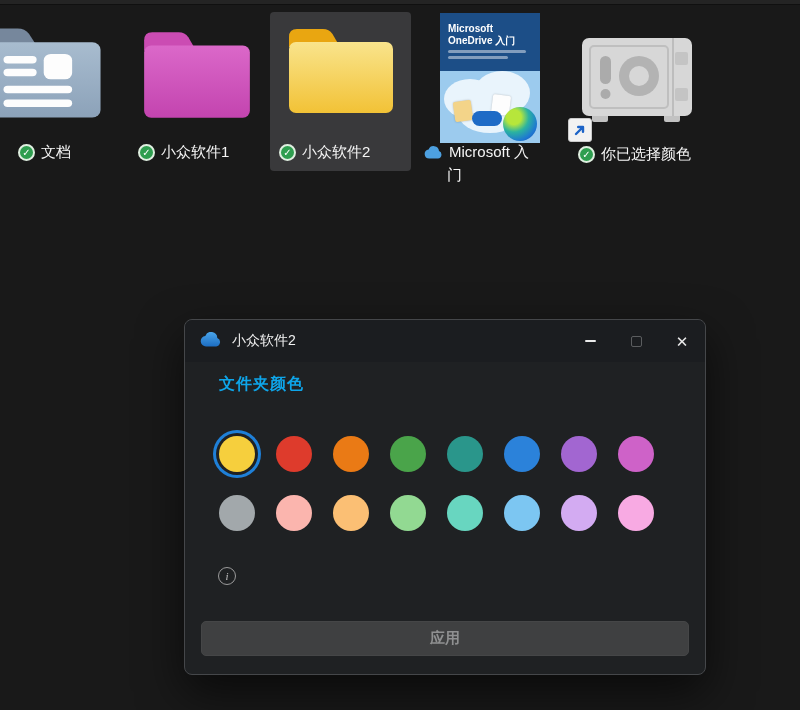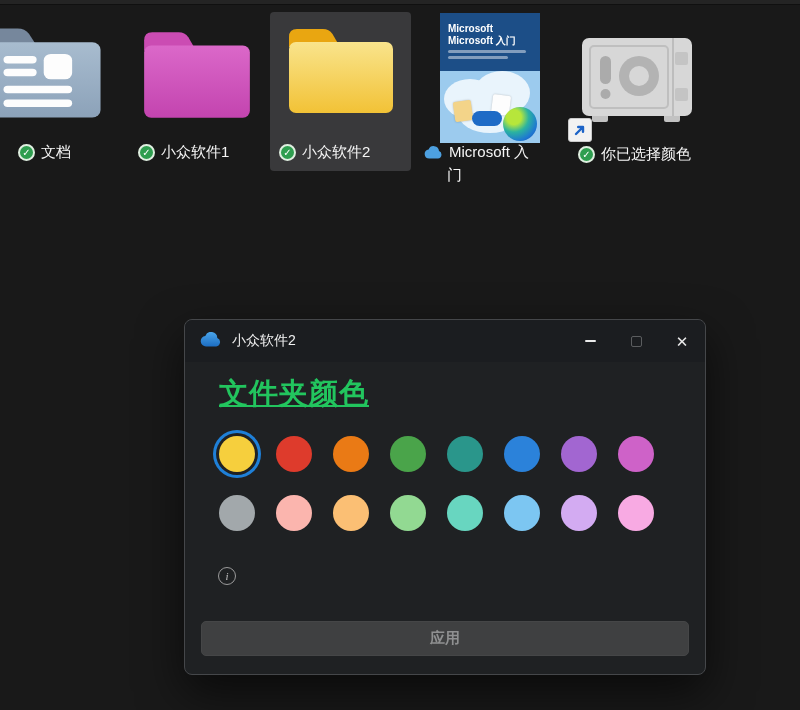--- a/index.html
+++ b/index.html
@@ -68,22 +68,22 @@
     display:flex; align-items:center; padding-left:15px;
     background:#1B1D20; border-radius:8px 8px 0 0; }
   .titlebar .win-title { font-size:14px; color:#f0f0f0; margin-left:10px; }
   .win-controls { margin-left:auto; display:flex; height:42px; }
   .win-btn { width:46px; height:42px; display:flex; align-items:center;
     justify-content:center; }
   .glyph-min { width:11px; height:2px; background:#EBEBEB; border-radius:1px; }
   .glyph-max { width:11px; height:11px; border:1.5px solid #5B5D5F; border-radius:2px; }
   .glyph-close { font-size:15px; color:#EBEBEB; line-height:1; }
 
-  .dlg-heading { position:absolute; left:34px; top:54px; font-size:29px;
-    font-weight:bold; color:#22c55e; letter-spacing:1px;text-decoration:underline; }
+  .dlg-heading { position:absolute; left:34px; top:54px; font-size:16px;
+    font-weight:bold; color:#0ea5e9; letter-spacing:1px; }
 
   .swatch-row { position:absolute; left:34px; display:flex; gap:21px; }
   #swatch-row-0 { top:116px; }
   #swatch-row-1 { top:175px; }
   .swatch { width:36px; height:36px; border-radius:50%; flex:0 0 auto; }
 
   .info-row { position:absolute; left:33px; top:247px; display:flex;
     align-items:center; gap:10px; }
   .info-icon { width:18px; height:18px; border-radius:50%;
     border:1.5px solid #9B9B9B; color:#C0C0C0; font-size:11px;
@@ -158,21 +158,21 @@
   </svg>
 </div>
 <div class="item-label" id="yellow-label">
   <span class="check-badge">✓</span>
   <span>小众软件2</span>
 </div>
 
 <div class="icon-box" id="od-doc">
   <div class="od-head">
     <div class="od-title">Microsoft</div>
-    <div class="od-title">Microsoft 入门</div>
+    <div class="od-title">OneDrive 入门</div>
     <div class="od-bar b1"></div>
     <div class="od-bar b2"></div>
   </div>
   <div class="od-sky">
     <div class="od-cloud" style="left:4px;top:8px;width:52px;height:40px;"></div>
     <div class="od-cloud" style="left:34px;top:0px;width:56px;height:44px;"></div>
     <div class="od-cloud" style="left:18px;top:22px;width:64px;height:40px;"></div>
     <div class="od-card" style="left:14px;top:30px;width:18px;height:20px;background:#F3D489;transform:rotate(-8deg);"></div>
     <div class="od-card" style="left:52px;top:24px;width:18px;height:20px;background:#FDFDFD;transform:rotate(7deg);"></div>
     <div class="od-bluecloud" style="left:32px;top:40px;width:30px;height:15px;"></div>

